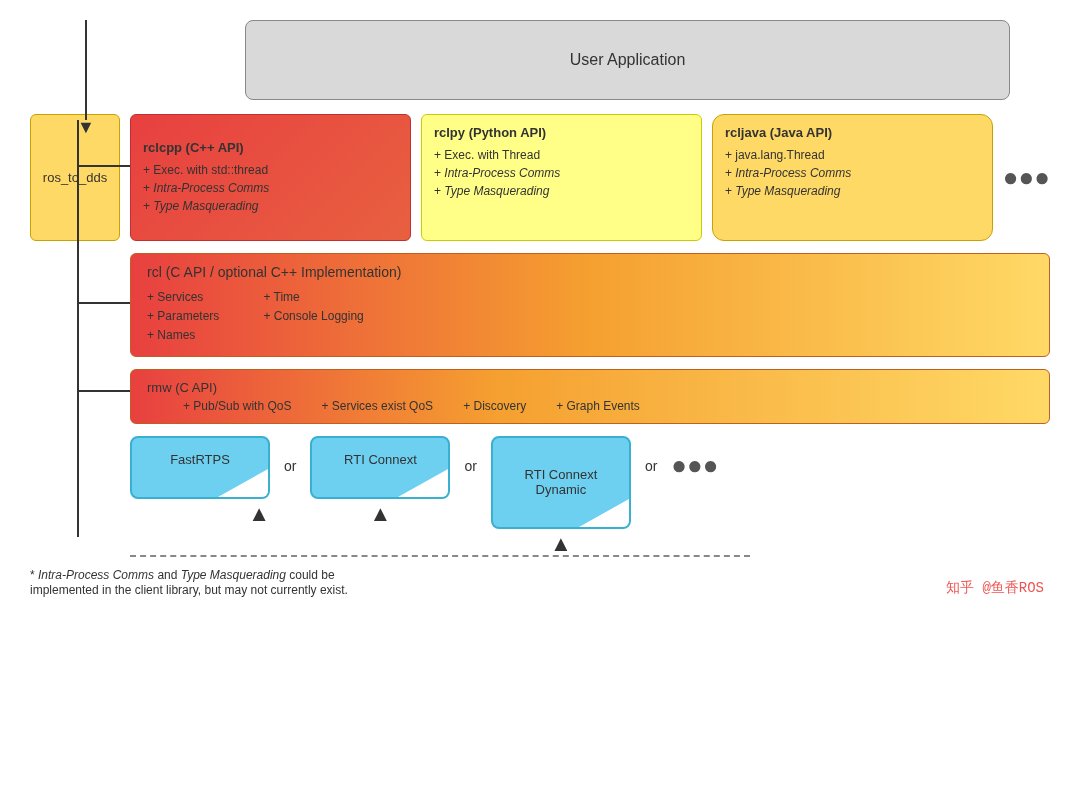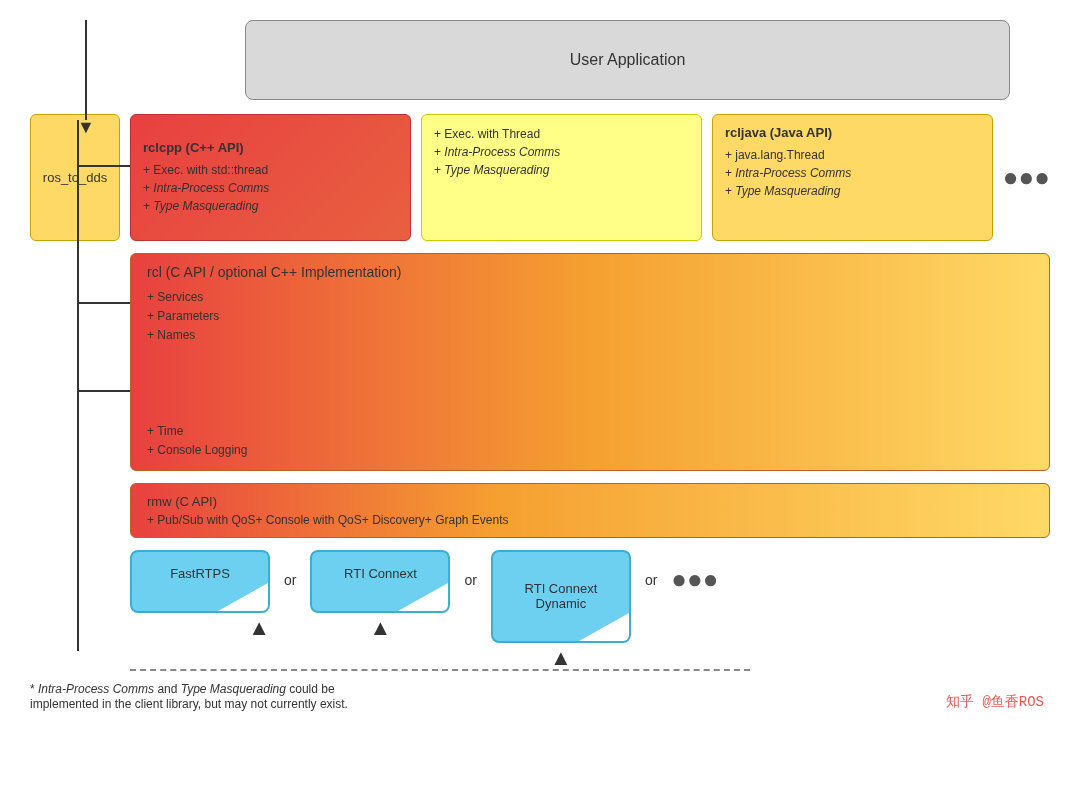--- a/index.html
+++ b/index.html
@@ -65,21 +65,21 @@
       border: 1.5px solid #cccc00;
       border-radius: 6px;
       padding: 10px 12px;
       flex: 1;
       color: #333;
     }
 
     .rcljava-box {
       background: #ffd966;
       border: 1.5px solid #c8a200;
-      border-radius: 6px;
+      border-radius: 12px;
       padding: 10px 12px;
       flex: 1;
       color: #333;
     }
 
     .dots-col {
       display: flex;
       align-items: center;
       justify-content: center;
       font-size: 26px;
@@ -109,22 +109,21 @@
     }
 
     .rcl-title {
       font-size: 14px;
       font-weight: 400;
       margin-bottom: 8px;
     }
 
     .rcl-features {
       display: flex;
-      gap: 76px;
-      flex-direction: column;
+      gap: 44px;
     }
 
     .rcl-col {
       font-size: 12px;
       line-height: 1.6;
     }
 
     .rmw-box {
       background: linear-gradient(to right, #e84040 0%, #f5a030 40%, #ffd966 100%);
       border: 1.5px solid #c06020;
@@ -134,21 +133,23 @@
     }
 
     .rmw-title {
       font-size: 13px;
       font-weight: 500;
       margin-bottom: 4px;
     }
 
     .rmw-features {
       display: flex;
+      gap: 30px;
       font-size: 12px;
+      margin-left: 36px;
     }
 
     
     .dds-impl-box {
       background: #6dd0f0;
       border: 2px solid #3ab0d0;
       border-radius: 8px;
       padding: 14px 16px 30px 16px;
       min-width: 135px;
       font-size: 13px;
@@ -200,20 +201,21 @@
       <div class="ros-to-dds-box" style="min-width:90px; width:90px;">ros_to_dds</div>
 
       <div class="rclcpp-box">
         <div class="client-lib-title">rclcpp (C++ API)</div>
         <div class="client-lib-item">+ Exec. with std::thread</div>
         <div class="client-lib-item">+ <span class="italic">Intra-Process Comms</span></div>
         <div class="client-lib-item">+ <span class="italic">Type Masquerading</span></div>
       </div>
 
       <div class="rclpy-box">
+        <div class="client-lib-title">rclpy (Python API)</div>
         <div class="client-lib-item">+ Exec. with Thread</div>
         <div class="client-lib-item">+ <span class="italic">Intra-Process Comms</span></div>
         <div class="client-lib-item">+ <span class="italic">Type Masquerading</span></div>
       </div>
 
       <div class="rcljava-box">
         <div class="client-lib-title">rcljava (Java API)</div>
         <div class="client-lib-item">+ java.lang.Thread</div>
         <div class="client-lib-item">+ <span class="italic">Intra-Process Comms</span></div>
         <div class="client-lib-item">+ <span class="italic">Type Masquerading</span></div>
@@ -238,21 +240,21 @@
           </div>
         </div>
       </div>
     </div>
 
     <div style="margin-top:12px; margin-left:100px;border-radius:8px;">
       <div class="rmw-box">
         <div class="rmw-title">rmw (C API)</div>
         <div class="rmw-features">
           <div>+ Pub/Sub with QoS</div>
-          <div>+ Console with QoS</div>
+          <div>+ Services exist QoS</div>
           <div>+ Discovery</div>
           <div>+ Graph Events</div>
         </div>
       </div>
     </div>
 
     <div style="display:flex; align-items:flex-start; margin-top:12px; margin-left:100px; gap:0;">
 
       <div style="display:flex; flex-direction:column; align-items:flex-end; min-width:140px;">
         <div class="dds-impl-box" style="width:140px;">

